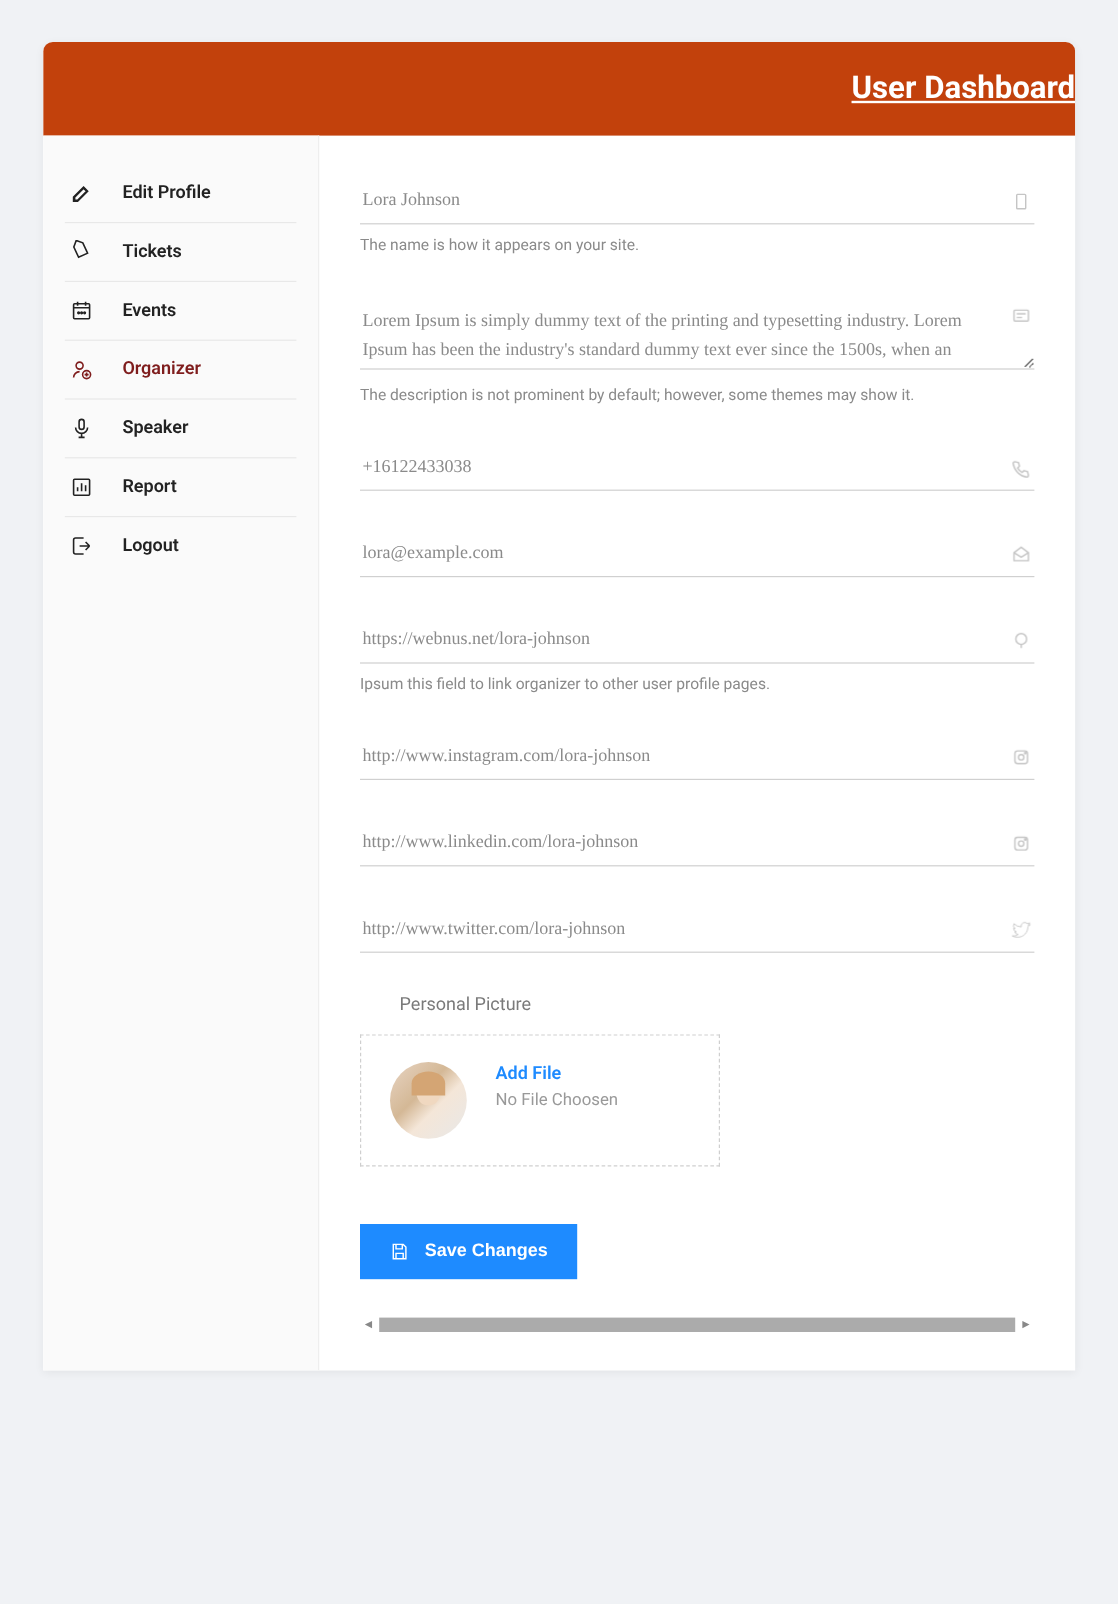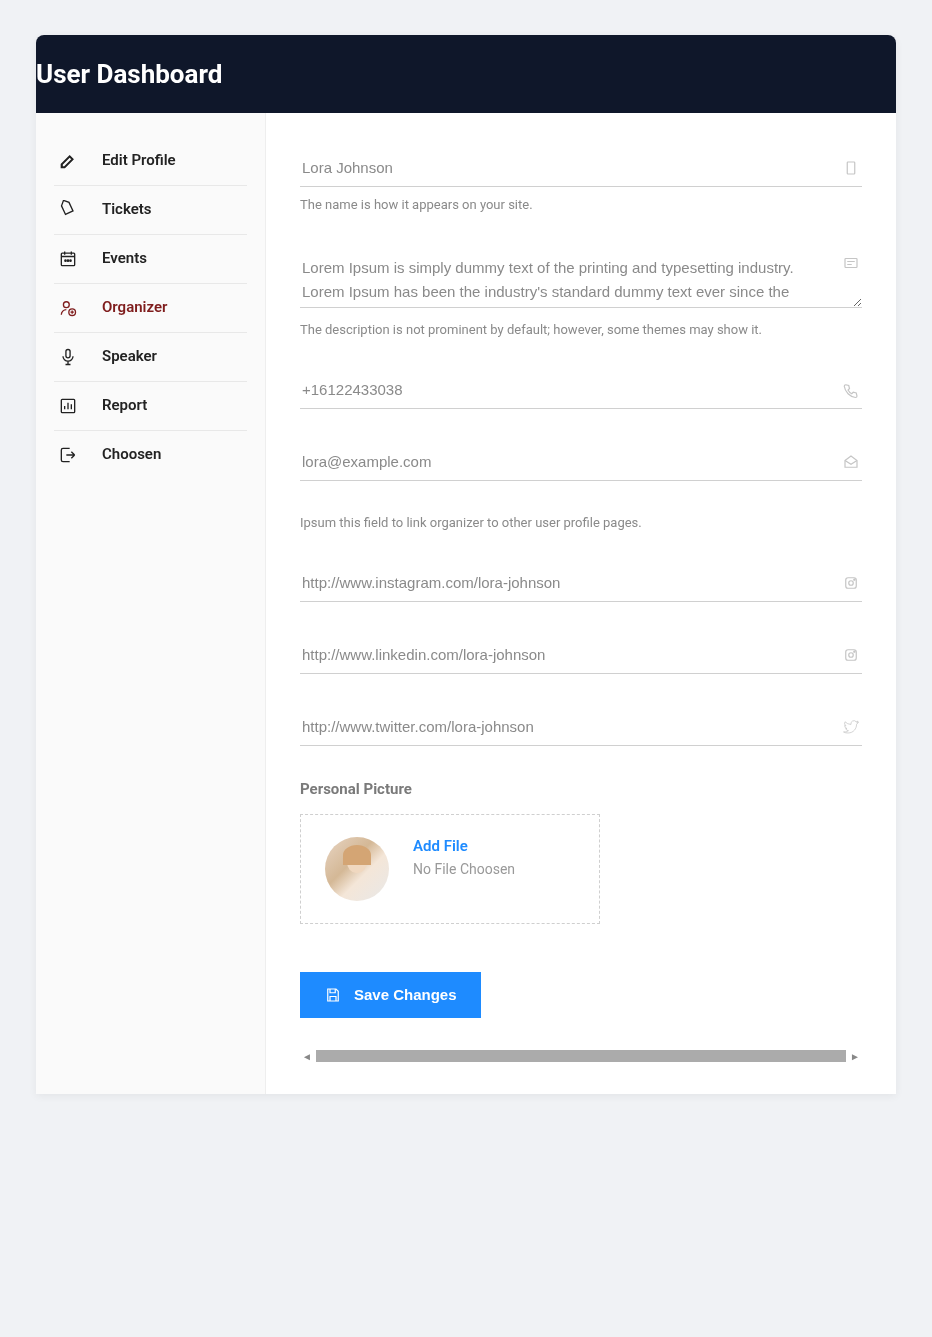--- a/index.html
+++ b/index.html
@@ -1,35 +1,35 @@
 <!DOCTYPE html>
 <html><head>
 <meta charset="utf-8">
 <style>
 * { box-sizing: border-box; margin: 0; padding: 0; }
 body { background: #f0f2f5; font-family: -apple-system, BlinkMacSystemFont, 'Segoe UI', Roboto, Arial, sans-serif; padding: 35px; }
 .card { background: #fff; border-radius: 8px 8px 0 0; overflow: hidden; box-shadow: 0 2px 8px rgba(0,0,0,0.06); max-width: 860px; margin: 0 auto; }
-.header { background: #0f172a; color: #fff; text-align: left; padding: 24px 0; }
+.header { background: #c2410c; color: #fff; text-align: right; padding: 24px 0; text-decoration: underline; }
 .header h1 { font-size: 26px; font-weight: 700; }
 .body { display: flex; }
 .sidebar { width: 230px; background: #fafafa; padding: 24px 18px; border-right: 1px solid #eee; }
 .nav-item { display: flex; align-items: flex-start; gap: 24px; padding: 14px 4px; border-bottom: 1px solid #e8e8e8; cursor: pointer; color: #222; font-size: 15px; font-weight: 600; }
 .nav-item:last-child { border-bottom: none; }
 .nav-item.active { color: #7f1d1d; }
 .nav-item .ic { width: 20px; height: 20px; display: inline-flex; align-items: center; justify-content: center; }
 .main { flex: 1; padding: 36px 34px 30px 34px; overflow-x: auto; }
 .field { position: relative; margin-bottom: 10px; }
-.field input, .field textarea { width: 100%; border: none; border-bottom: 1px solid #d0d0d0; padding: 10px 28px 10px 2px; font-size: 15px; color: #8b5cf6; background: transparent; font-family: Liberation Sans, sans-serif; }
+.field input, .field textarea { width: 100%; border: none; border-bottom: 1px solid #d0d0d0; padding: 10px 28px 10px 2px; font-size: 15px; color: #8b5cf6; background: transparent; font-family: Liberation Serif, serif; }
 .field textarea { resize: vertical; height: 62px; line-height: 1.6; }
 .field input::placeholder, .field textarea::placeholder { color: #8a8a8a; }
 .field .right-icon { position: absolute; right: 2px; top: 50%; transform: translateY(-50%); color: #c5c5c5; width: 18px; height: 18px; display: inline-flex; align-items: center; justify-content: center; }
 .field.textarea-field .right-icon { top: 8px; transform: none; }
 .help { font-size: 13px; color: #8a8a8a; margin: 8px 0 34px 0; }
 .gap { margin-bottom: 34px; }
-.section-label { font-size: 15px; font-weight: 700; color: #7a7a7a; margin-bottom: 16px; }
+.section-label { font-size: 15px; font-weight: 400; color: #7a7a7a; margin-bottom: 16px; margin-left: 33px; }
 .upload-box { border: 1px dashed #cfcfcf; padding: 22px 24px; display: flex; gap: 24px; width: 300px; }
 .avatar { width: 64px; height: 64px; border-radius: 50%; background: linear-gradient(135deg,#e8d5c4 0%,#d4b896 40%,#f4e6d8 60%,#e8e8e8 100%); overflow: hidden; position: relative; flex-shrink: 0; }
 .avatar::before { content: ""; position: absolute; top: 12px; left: 22px; width: 20px; height: 24px; background: #f0d8c0; border-radius: 50% 50% 45% 45%; }
 .avatar::after { content: ""; position: absolute; top: 8px; left: 18px; width: 28px; height: 20px; background: #d4a574; border-radius: 50% 50% 0 0; }
 .upload-text .add-file { color: #1e8bff; font-weight: 600; font-size: 15px; margin-bottom: 6px; }
 .upload-text .no-file { color: #999; font-size: 14px; }
 .save-btn { margin-top: 48px; background: #1e8bff; color: #fff; border: none; padding: 14px 24px; font-size: 15px; font-weight: 700; cursor: pointer; display: inline-flex; align-items: flex-start; gap: 12px; }
 .save-btn svg { width: 18px; height: 18px; }
 .scrollbar { display: flex; align-items: center; margin-top: 30px; height: 16px; }
 .scrollbar .arrow { width: 14px; height: 14px; display: flex; align-items: center; justify-content: center; color: #888; font-size: 10px; }
@@ -107,21 +107,21 @@
             </svg>
           </span>
         <span>Report</span>
       </div>
       <div class="nav-item">
         <span class="ic">
             <svg viewBox="0 0 24 24">
               <path d="M14 4H6a2 2 0 00-2 2v12a2 2 0 002 2h8M10 12h10m0 0l-4-4m4 4l-4 4"></path>
             </svg>
           </span>
-        <span>Choosen</span>
+        <span>Logout</span>
       </div>
     </nav>
 
     <div class="main">
 
       <div class="field">
         <input type="text" placeholder="Lora Johnson" style="">
         <span class="right-icon">
             <svg viewBox="0 0 24 24">
               <rect x="7" y="4" width="10" height="16" rx="1"></rect>
@@ -153,20 +153,29 @@
       <div class="field gap">
         <input type="text" placeholder="lora@example.com" style="">
         <span class="right-icon">
             <svg viewBox="0 0 24 24">
               <path d="M4 10l8-6 8 6v9H4z"></path>
               <path d="M4 10l8 5 8-5"></path>
             </svg>
           </span>
       </div>
 
+      <div class="field">
+        <input type="text" placeholder="https://webnus.net/lora-johnson" style="">
+        <span class="right-icon">
+            <svg viewBox="0 0 24 24">
+              <circle cx="12" cy="10" r="6"></circle>
+              <path d="M12 16v4"></path>
+            </svg>
+          </span>
+      </div>
       <p class="help">Ipsum this field to link organizer to other user profile pages.</p>
 
 
       <div class="field gap">
         <input type="text" placeholder="http://www.instagram.com/lora-johnson" style="">
         <span class="right-icon">
             <svg viewBox="0 0 24 24">
               <rect x="5" y="5" width="14" height="14" rx="3"></rect>
               <circle cx="12" cy="12" r="3"></circle>
               <circle cx="16.5" cy="7.5" r="0.8" fill="currentColor"></circle>

